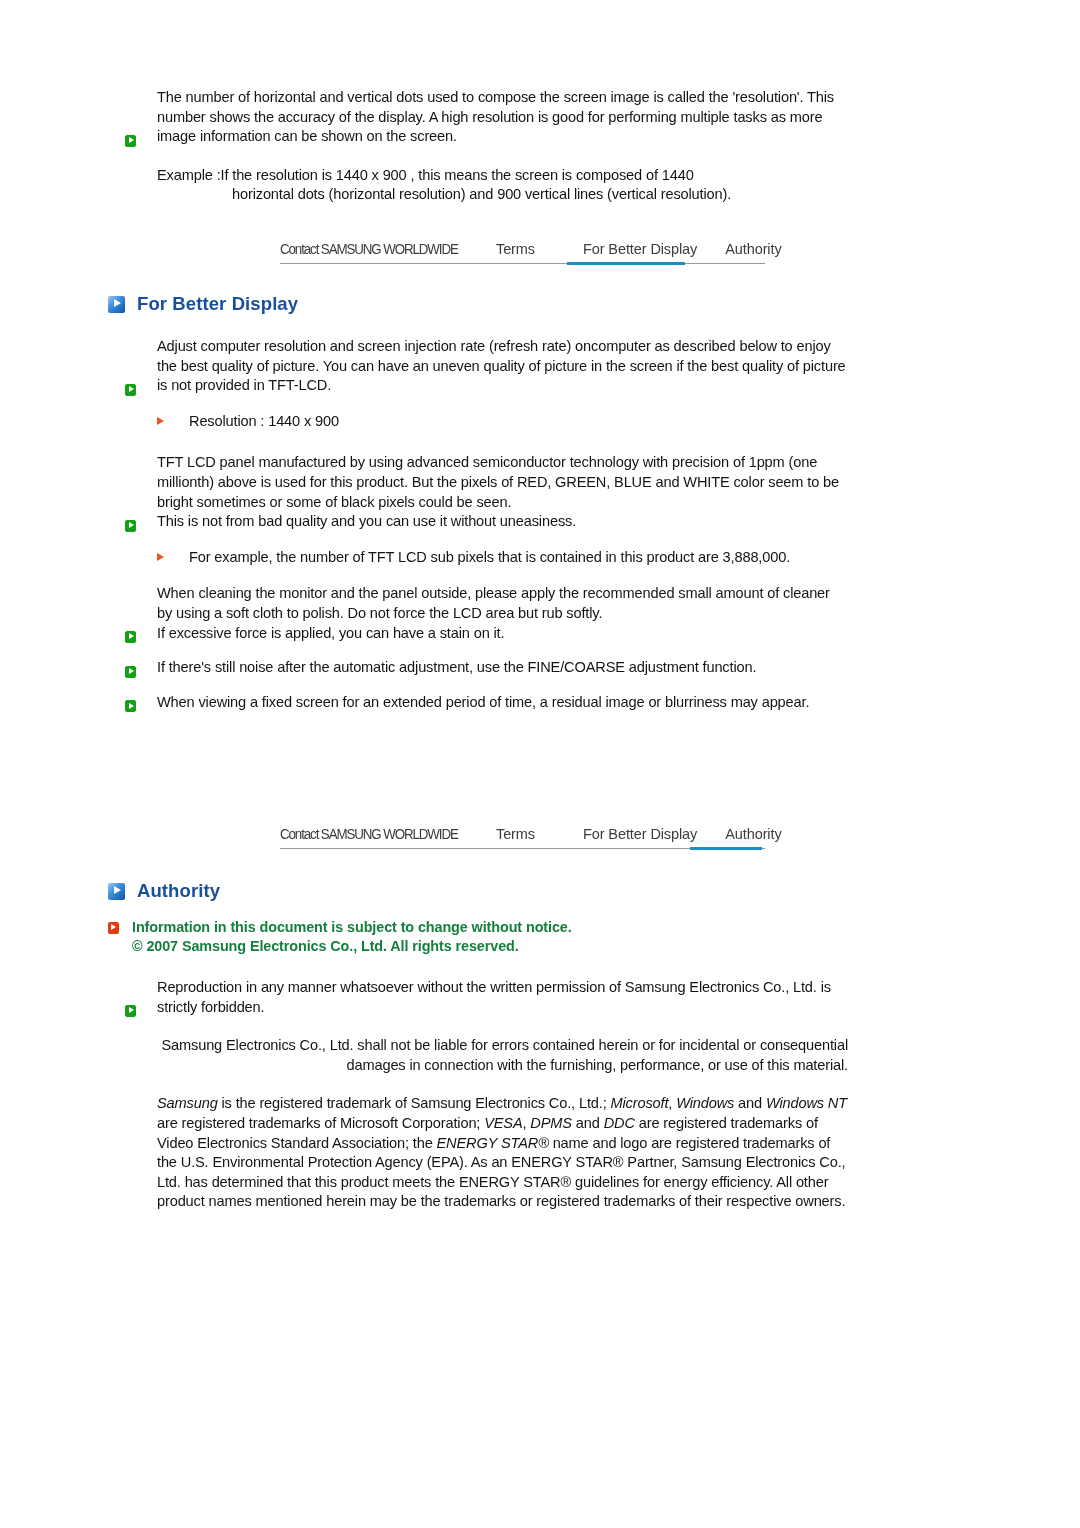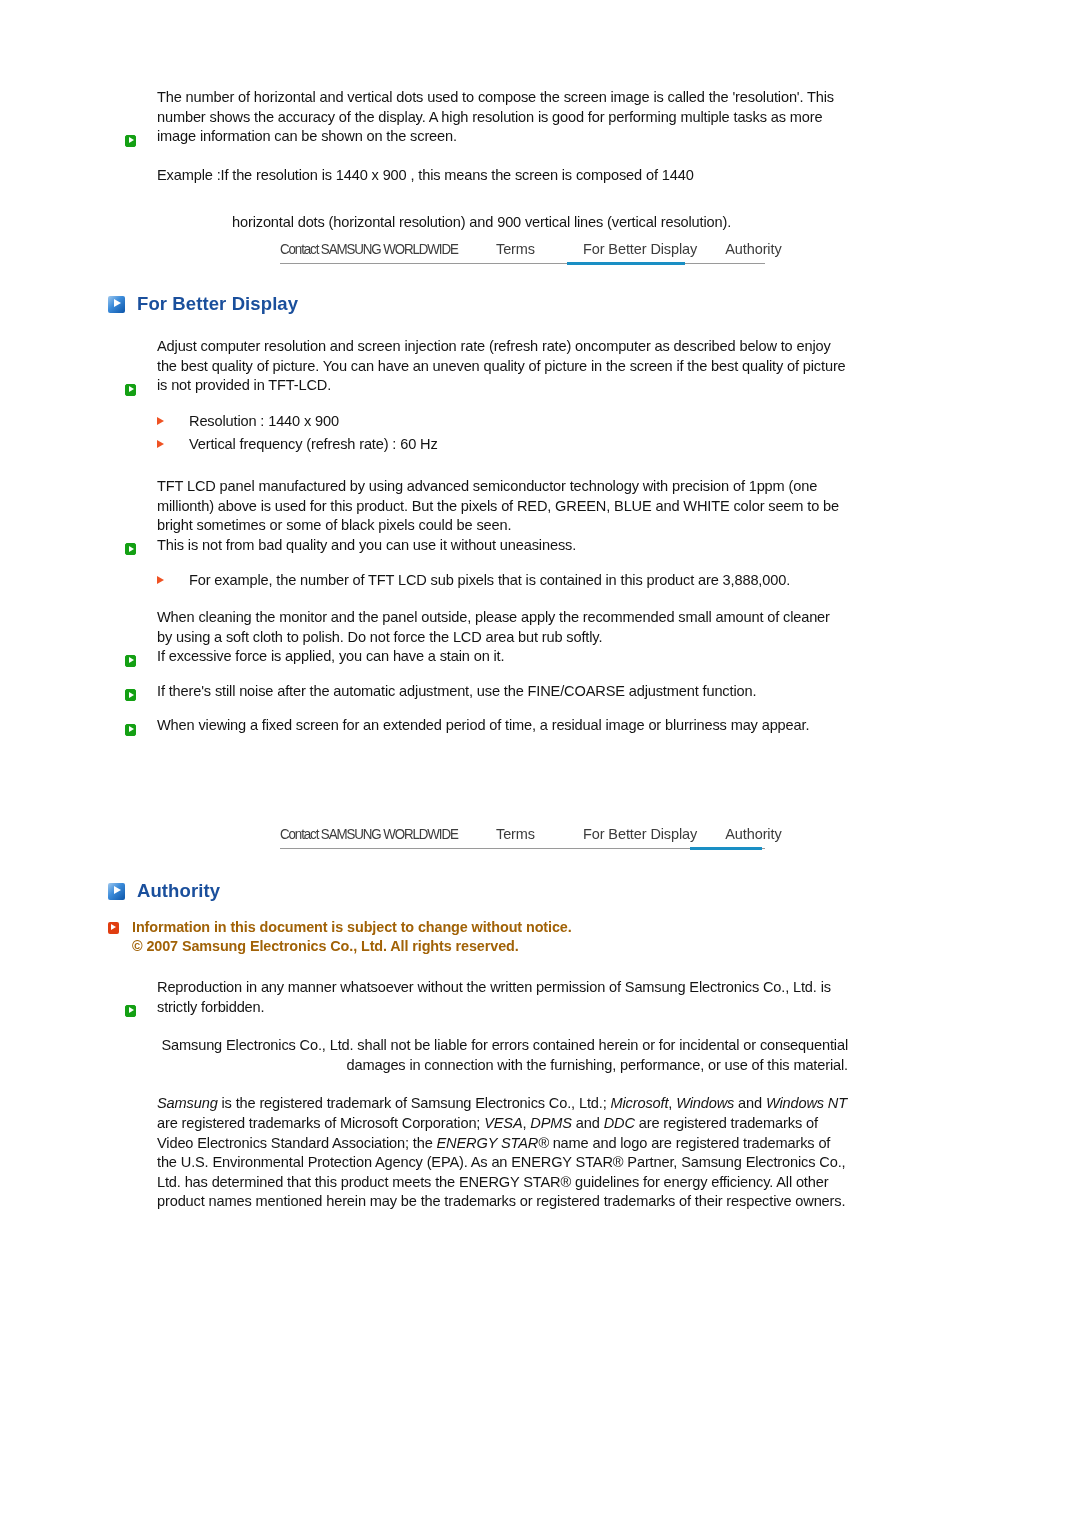--- a/index.html
+++ b/index.html
@@ -179,21 +179,21 @@
     bottom: 3px;
     height: 3px;
     background: #1a8fc4;
   }
 
   
   .notice {
     font-size: 14.4px;
     line-height: 19px;
     font-weight: bold;
-    color: #a16207;
+    color: #15803d;
     letter-spacing: -0.1px;
   }
 
   .blk { display: block; }
   .ital { font-style: italic; }
 </style>
 </head>
 <body>
 
 <div class="page">
@@ -204,21 +204,21 @@
       <div class="bullet-gutter">
         <span class="ico-green"></span>
       </div>
       <div class="bullet-body">
         <span class="para blk">The number of horizontal and vertical dots used to compose the screen image is called the 'resolution'. This number shows the accuracy of the display. A high resolution is good for performing multiple tasks as more image information can be shown on the screen.</span>
       </div>
     </div>
 
     <div style="margin-top:19px; padding-left:32px;">
       <span class="para blk">Example :If the resolution is 1440 x 900 , this means the screen is composed of 1440</span>
-      <span class="para blk" style="padding-left:75px;margin-top:28px;">horizontal dots (horizontal resolution) and 900 vertical lines (vertical resolution).</span>
+      <span class="para blk" style="padding-left:75px;">horizontal dots (horizontal resolution) and 900 vertical lines (vertical resolution).</span>
     </div>
   </div>
 
   <div class="tabbar" style="position:absolute; left:0; top:236px;">
     <div class="tab-rule"></div>
     <div class="tab-active-rule" style="left:287px; width:118px;"></div>
     <div class="tabbar-inner">
       <span class="tab compact" style="width:186px; display:inline-block;">Contact SAMSUNG WORLDWIDE</span>
       <span class="tab" style="margin-left:30px;">Terms</span>
       <span class="tab" style="margin-left:48px;">For Better Display</span>
@@ -245,28 +245,20 @@
       </div>
       <div style="margin-top:16px; padding-left:32px;">
         <div class="sub-row">
           <div class="sub-gutter">
             <span class="ico-tri"></span>
           </div>
           <div class="sub-body">
             <span class="para blk">Resolution : 1440 x 900</span>
           </div>
         </div>
-        <div class="sub-row" style="margin-top:4px;">
-          <div class="sub-gutter">
-            <span class="ico-tri"></span>
-          </div>
-          <div class="sub-body">
-            <span class="para blk">Vertical frequency (refresh rate) : 60 Hz</span>
-          </div>
-        </div>
       </div>
 
       <div class="bullet-row" style="margin-top:22px;">
         <div class="bullet-gutter">
           <span class="ico-green"></span>
         </div>
         <div class="bullet-body">
           <span class="para blk">TFT LCD panel manufactured by using advanced semiconductor technology with precision of 1ppm (one millionth) above is used for this product. But the pixels of RED, GREEN, BLUE and WHITE color seem to be bright sometimes or some of black pixels could be seen.</span>
           <span class="para blk">This is not from bad quality and you can use it without uneasiness.</span>
         </div>

